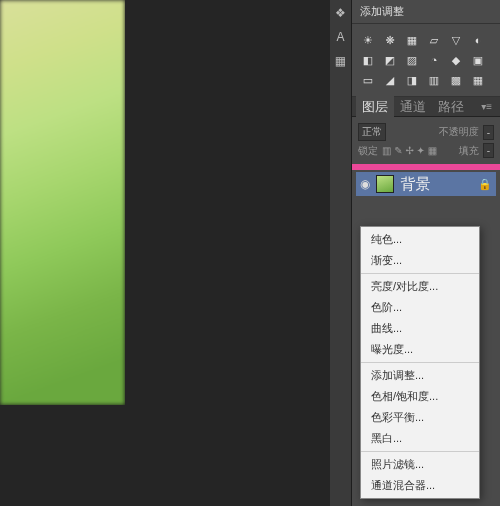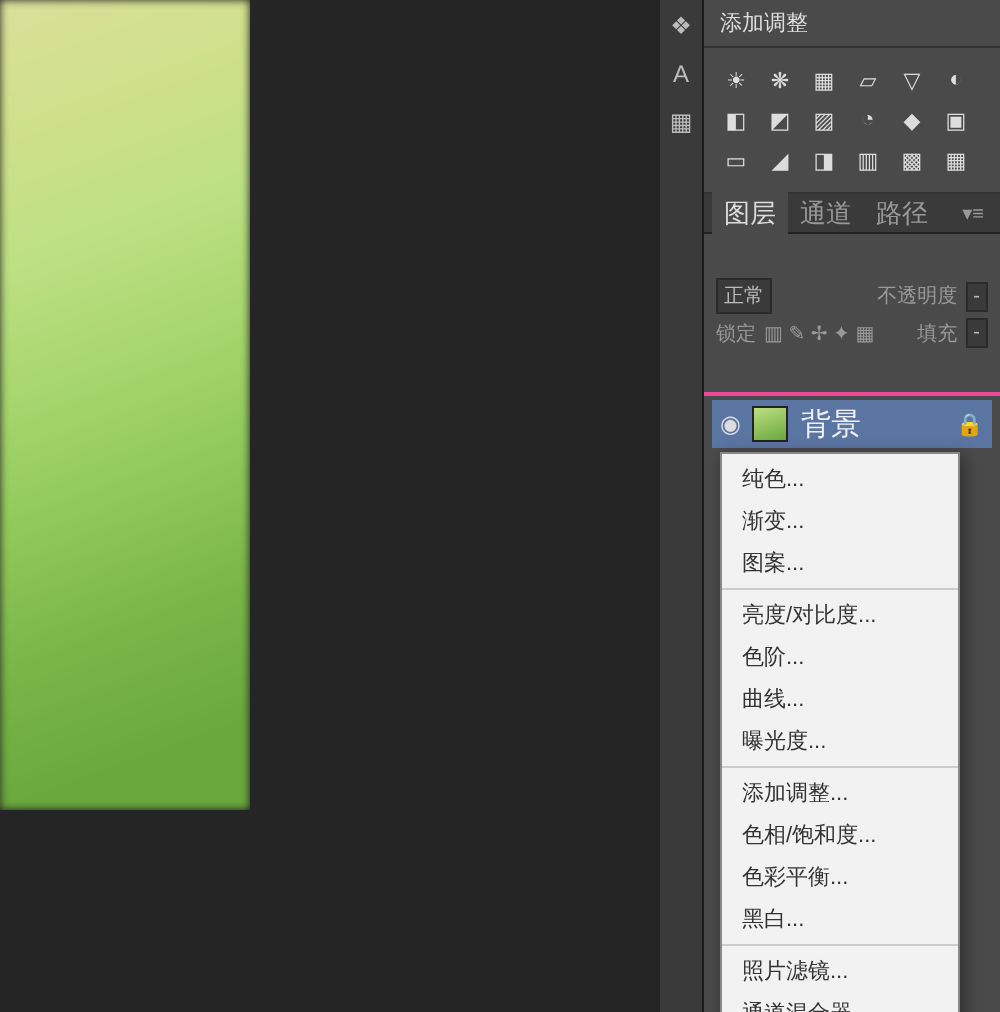--- a/index.html
+++ b/index.html
@@ -52,21 +52,21 @@
     color:#ddd; font-size:11px;
   }
   .tabs-row {
     display:flex; align-items:center;
     background:#3a3a3a; border-bottom:1px solid #222;
     height:20px; padding:0 4px;
   }
   .tabs-row .tab { padding:2px 6px; color:#999; font-size:13px; }
   .tabs-row .tab.active { background:#4a4a4a; color:#ddd; }
   .tabs-row .caret { margin-left:auto; color:#999; font-size:10px; padding:0 4px;}
-  .panel-opts { padding:20px 6px; border-bottom:2px solid #ec4899;}
+  .panel-opts { padding:4px 6px; border-bottom:6px solid #ec4899;}
   .opt-row { display:flex; align-items:center; gap:4px; color:#999; font-size:10px; margin:2px 0;}
   .opt-row .field { background:#3a3a3a; padding:1px 3px; border:1px solid #2a2a2a; color:#bbb; flex:0 0 auto;}
   .layer-entry {
     display:flex; align-items:center;
     background:#5b75a3;
     height:24px; margin:2px 4px; padding:0 4px; gap:6px;
   }
   .layer-eye { color:#ddd; font-size:12px;}
   .layer-thumb {
     width:18px; height:18px;
@@ -157,21 +157,20 @@
     <span class="layer-eye">◉</span>
     <span class="layer-thumb"></span>
     <span class="layer-name">背景</span>
     <span class="layer-lock">🔒</span>
   </div>
 </div>
 
 <div class="context-menu">
   <div class="item">纯色...</div>
   <div class="item">渐变...</div>
-  <div class="item">图案...</div>
   <div class="sep"></div>
   <div class="item">亮度/对比度...</div>
   <div class="item">色阶...</div>
   <div class="item">曲线...</div>
   <div class="item">曝光度...</div>
   <div class="sep"></div>
   <div class="item">添加调整...</div>
   <div class="item">色相/饱和度...</div>
   <div class="item">色彩平衡...</div>
   <div class="item">黑白...</div>

